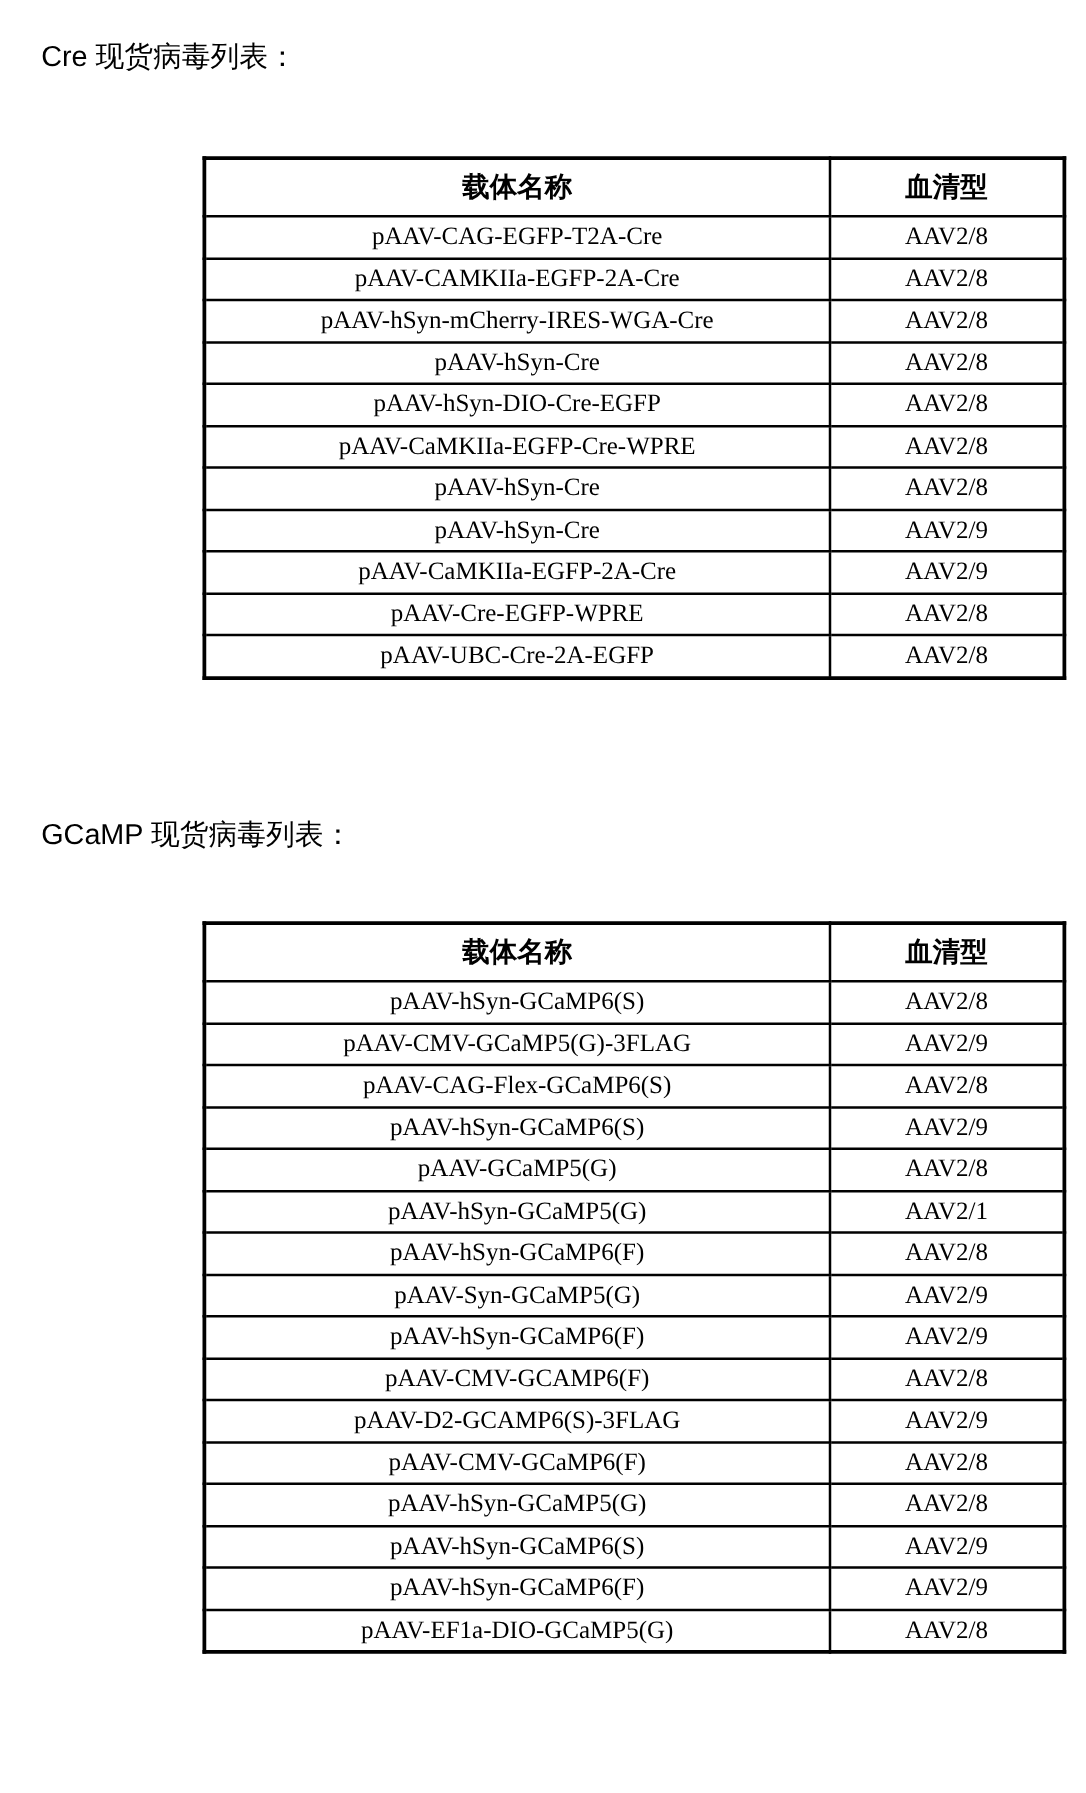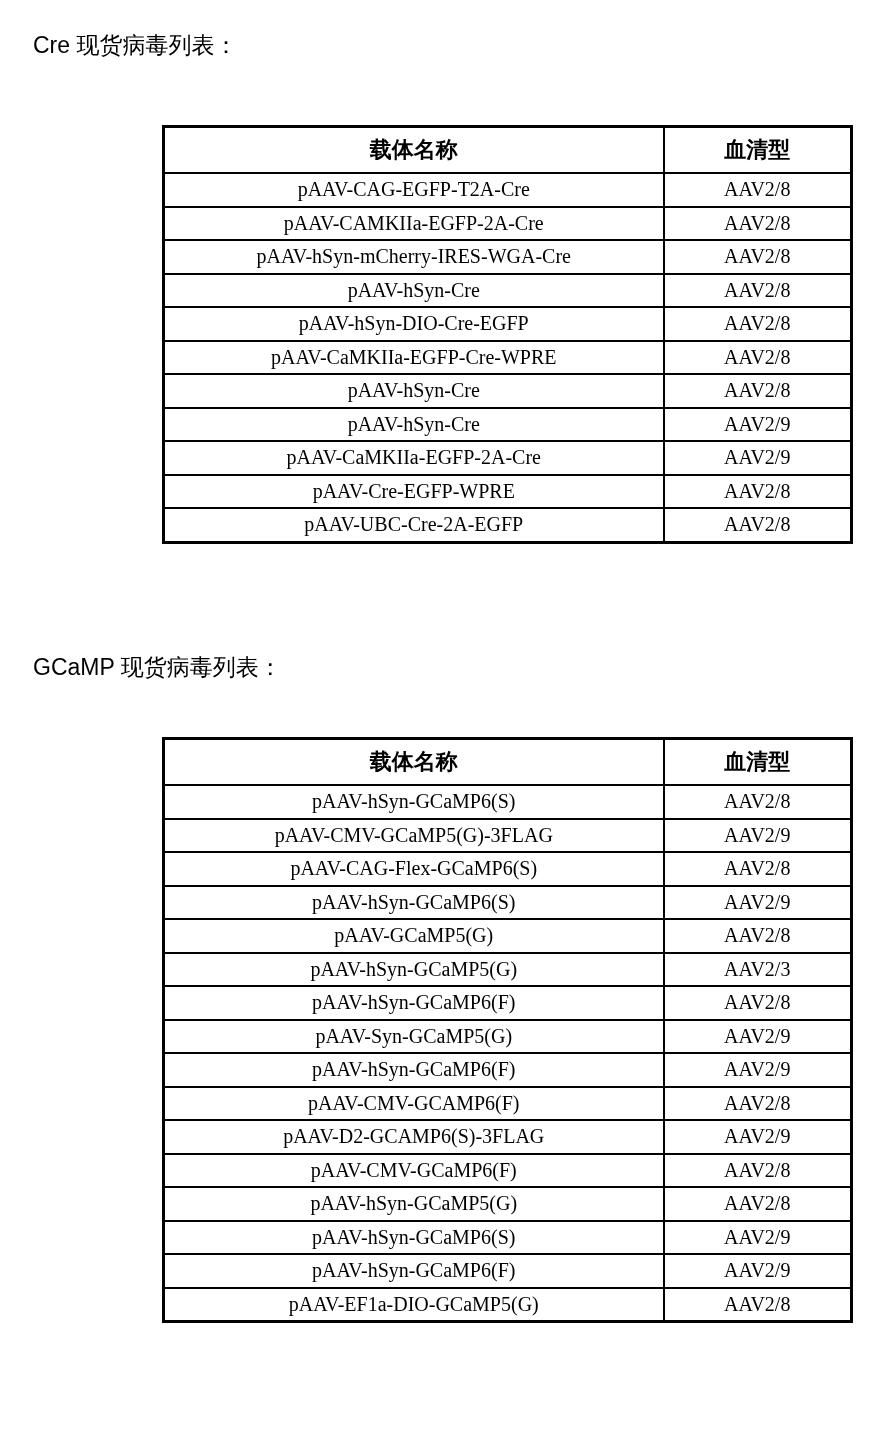--- a/index.html
+++ b/index.html
@@ -160,21 +160,21 @@
         <tr>
           <td>pAAV-hSyn-GCaMP6(S)</td>
           <td>AAV2/9</td>
         </tr>
         <tr>
           <td>pAAV-GCaMP5(G)</td>
           <td>AAV2/8</td>
         </tr>
         <tr>
           <td>pAAV-hSyn-GCaMP5(G)</td>
-          <td>AAV2/3</td>
+          <td>AAV2/1</td>
         </tr>
         <tr>
           <td>pAAV-hSyn-GCaMP6(F)</td>
           <td>AAV2/8</td>
         </tr>
         <tr>
           <td>pAAV-Syn-GCaMP5(G)</td>
           <td>AAV2/9</td>
         </tr>
         <tr>

